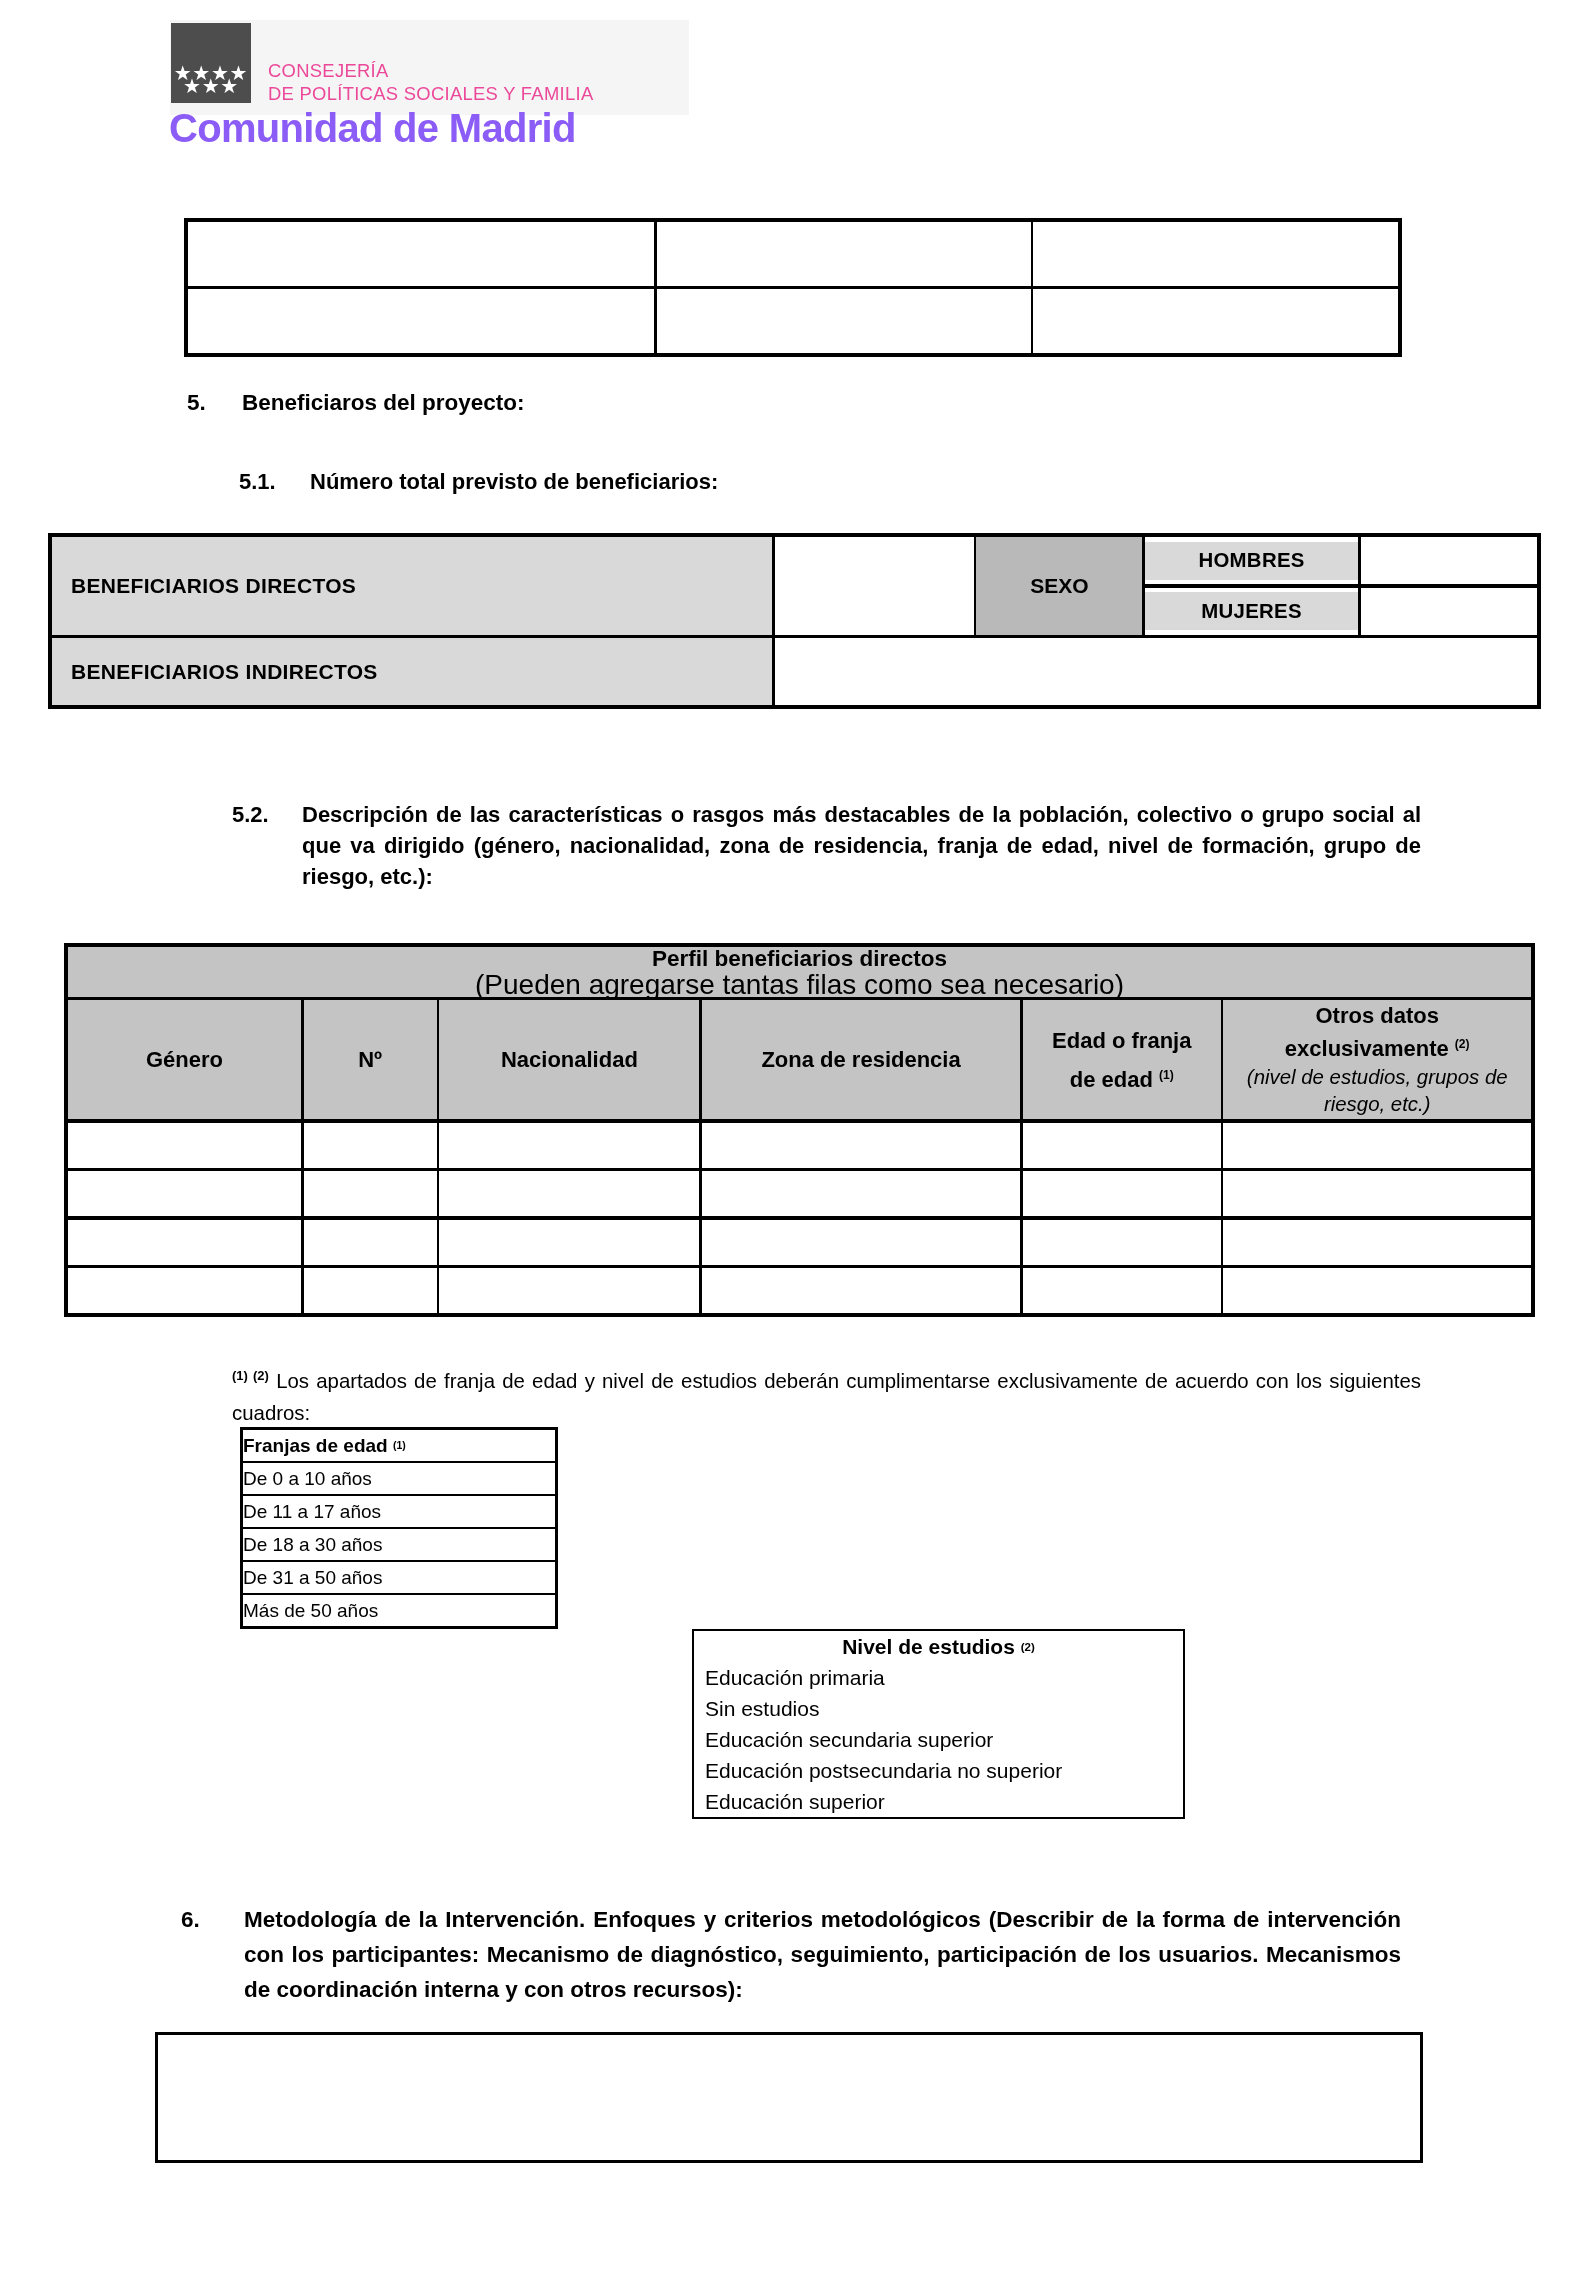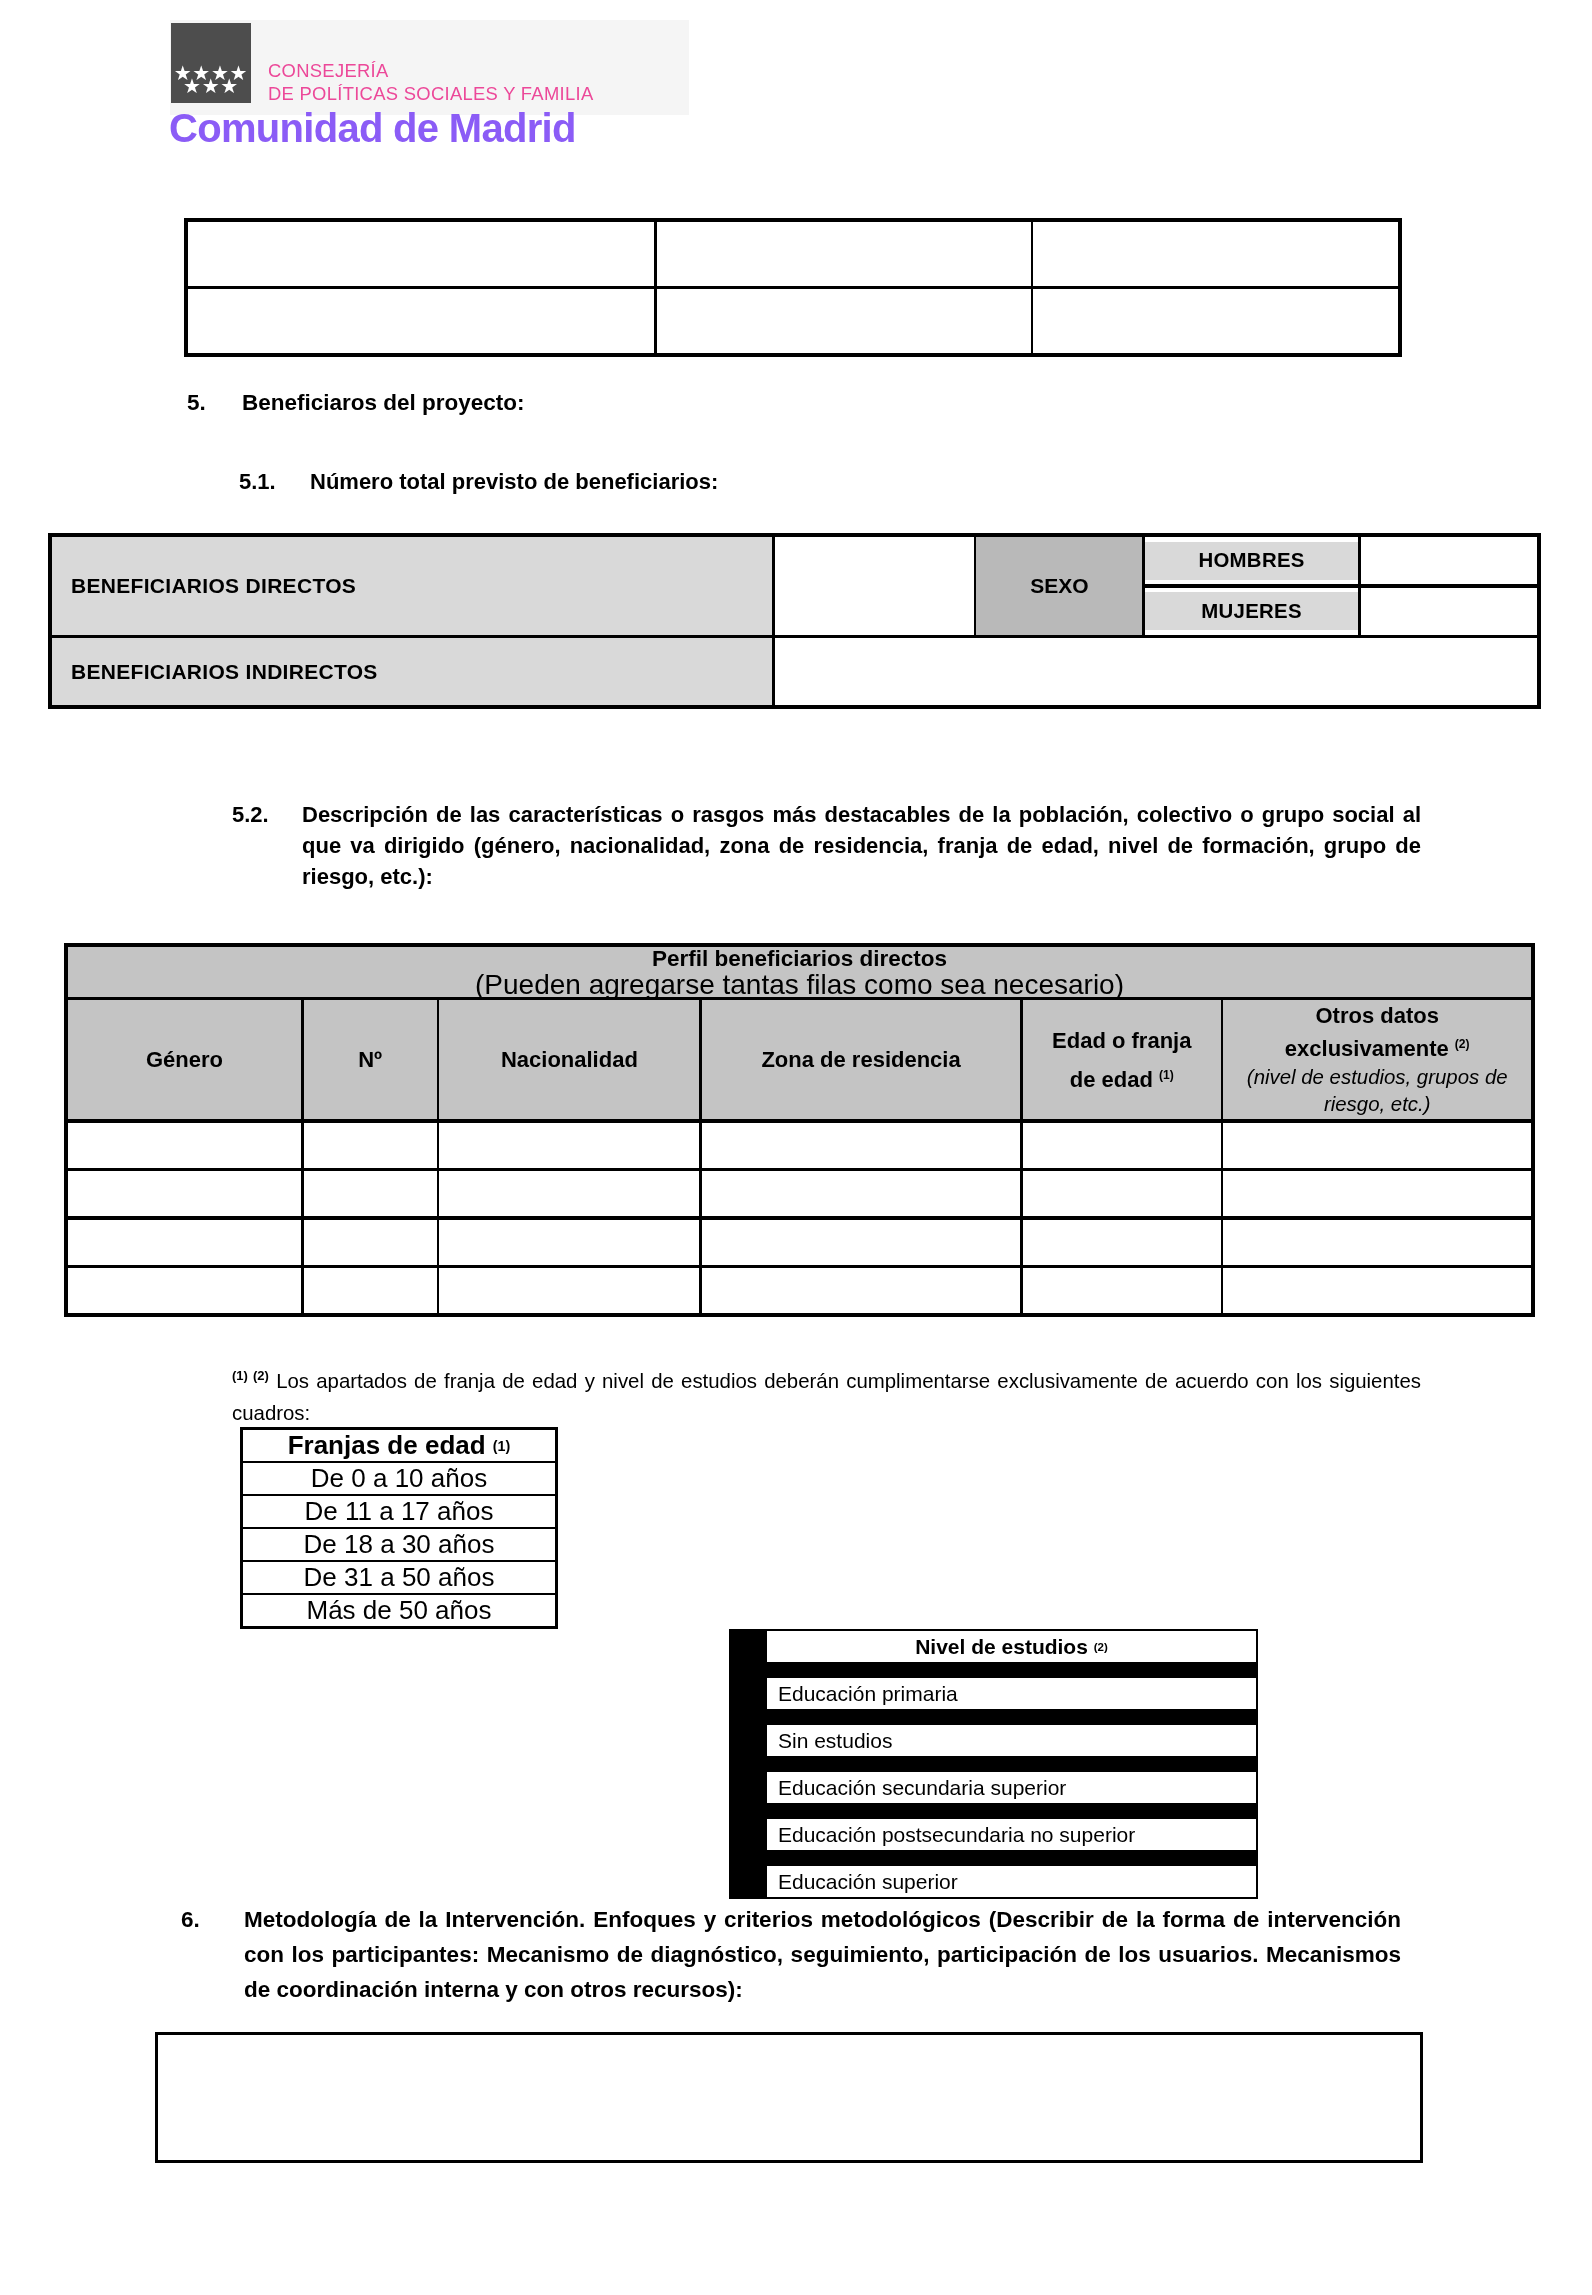--- a/index.html
+++ b/index.html
@@ -80,24 +80,24 @@
   sup{font-size:0.55em;vertical-align:super;}
 
   
   .footnote{position:absolute;left:232px;top:1360px;width:1189px;font-size:20.4px;
             line-height:32px;text-align:justify;}
   .footnote sup{font-weight:bold;font-size:13px;}
 
   
   .franjas{position:absolute;left:240px;top:1427px;width:312px;border:3.4px solid #000;
            grid-template-rows:repeat(6,31px);row-gap:2px;}
-  .franjas>div{display:flex;align-items:center;justify-content:center;font-size:26px;}
+  .franjas>div{display:flex;align-items:center;font-size:19px;}
   .franjas .head{font-weight:bold;}
-  .nivel{position:absolute;left:729px;top:1629px;width:489px;border:2.7px solid #000;
-         grid-template-rows:repeat(6,31px);row-gap:16px;padding-left:36px;}
+  .nivel{position:absolute;left:692px;top:1629px;width:489px;border:2.7px solid #000;
+         grid-template-rows:repeat(6,31px);row-gap:0;}
   .nivel>div{display:flex;align-items:center;font-size:21px;padding-left:11px;}
   .nivel .head{font-weight:bold;justify-content:center;padding-left:0;}
 
   
   .bottom-box{position:absolute;left:155px;top:2032px;width:1262px;height:125px;
               border:3.4px solid #000;background:#fff;}
 </style>
 </head>
 <body>
 

